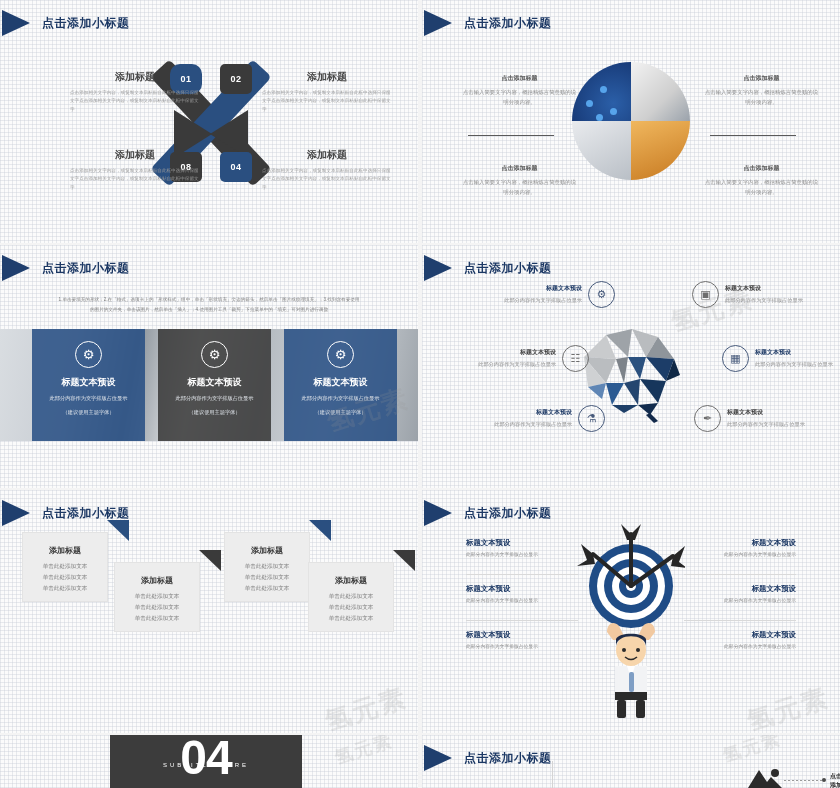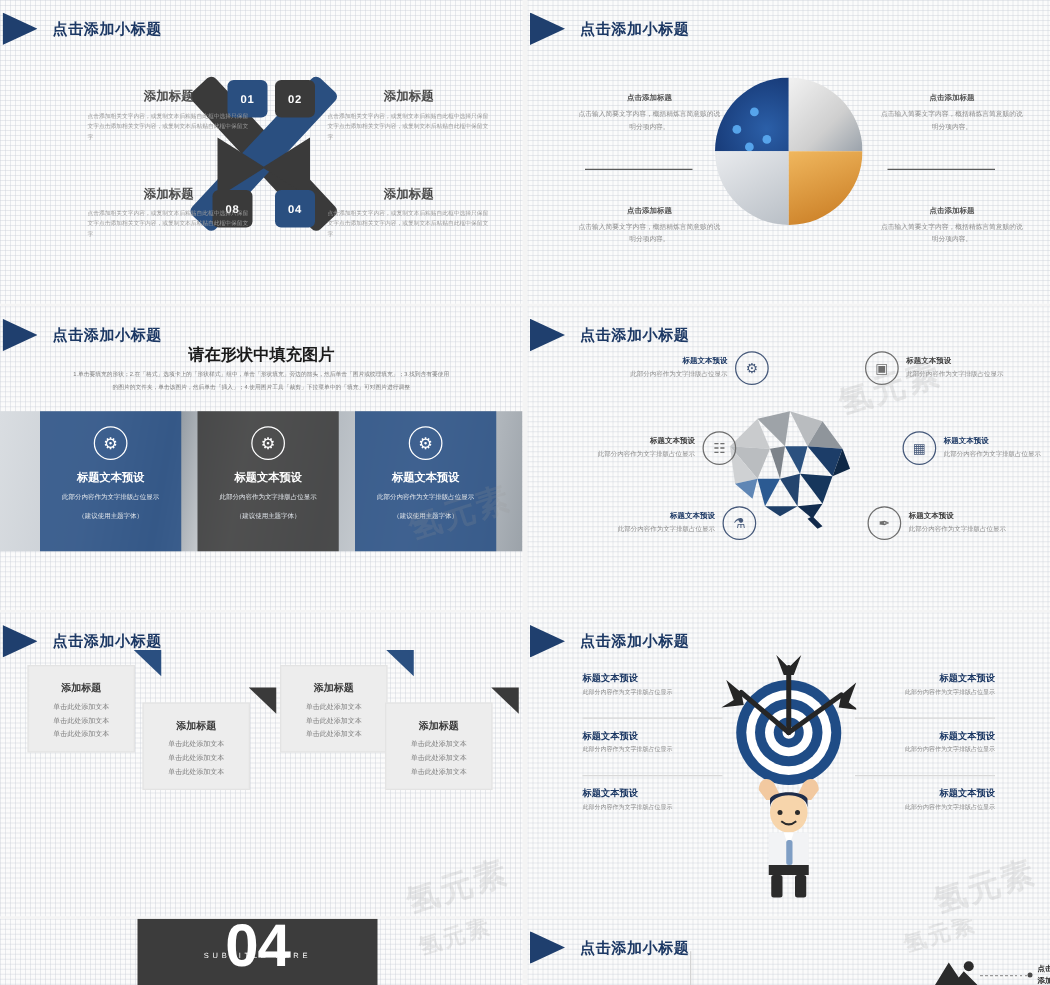--- a/index.html
+++ b/index.html
@@ -55,21 +55,21 @@
   .xbar {
     position: absolute; left: 50%; top: 50%;
     width: 150px; height: 26px;
     margin-left: -75px; margin-top: -13px;
     border-radius: 5px;
   }
   .xb1 { background: #2a4f80; transform: rotate(-47deg); }
   .xb2 { background: #3a3a3a; transform: rotate(47deg); }
   .knob { position: absolute; width: 32px; height: 30px; border-radius: 5px; display:flex; align-items:center; justify-content:center;
           color:#fff; font-size:9px; font-weight:bold; letter-spacing:.5px; }
-  .k01 { left: 14px;  top: 6px;   background:#2a4f80; }
+  .k01 { left: 2px;  top: 6px;   background:#2a4f80;border-radius:10px; }
   .k02 { right: 2px; top: 6px;   background:#3a3a3a;text-align:center; }
   .k03 { left: 2px;  bottom: 6px;background:#3a3a3a; }
   .k04 { right: 2px; bottom: 6px;background:#2a4f80; }
   .xhalf { position:absolute; width:0; height:0; }
   .tri-a { left:6px; top:52px; border-top:24px solid transparent; border-bottom:24px solid transparent; border-left:38px solid #3a3a3a; }
   .tri-b { right:6px; top:52px; border-top:24px solid transparent; border-bottom:24px solid transparent; border-right:38px solid #3a3a3a; }
 
   .cap { position: absolute; width: 130px; }
   .cap .ct { font-size: 10px; font-weight: bold; color: #4a4a4a; margin-bottom: 5px; }
   .cap .cb { font-size: 4.6px; color: #9a9a9a; line-height: 1.85; }
@@ -258,21 +258,20 @@
       <div class="tt">点击添加标题</div>
       <div class="tb">点击输入简要文字内容，概括精炼言简意赅的说明分项内容。</div>
     </div>
   </div>
 
   <div class="slide s3">
     <div class="hdr">
       <div class="arrow"></div>
       <div class="htxt">点击添加小标题</div>
     </div>
-    <div class="bigtitle">请在形状中填充图片</div>
     <div class="instr">1.单击要填充的形状；2.在「格式」选项卡上的「形状样式」组中，单击「形状填充」旁边的箭头，然后单击「图片或纹理填充」；3.找到含有要使用的图片的文件夹，单击该图片，然后单击「插入」；4.使用图片工具「裁剪」下拉菜单中的「填充」可对图片进行调整</div>
 
     <div class="photostrip">
       <div class="pcard pc1">
         <div class="picon">⚙</div>
         <div class="ptitle">标题文本预设</div>
         <div class="pbody">此部分内容作为文字排版占位显示</div>
         <div class="phint">（建议使用主题字体）</div>
       </div>
       <div class="pcard pc2">

